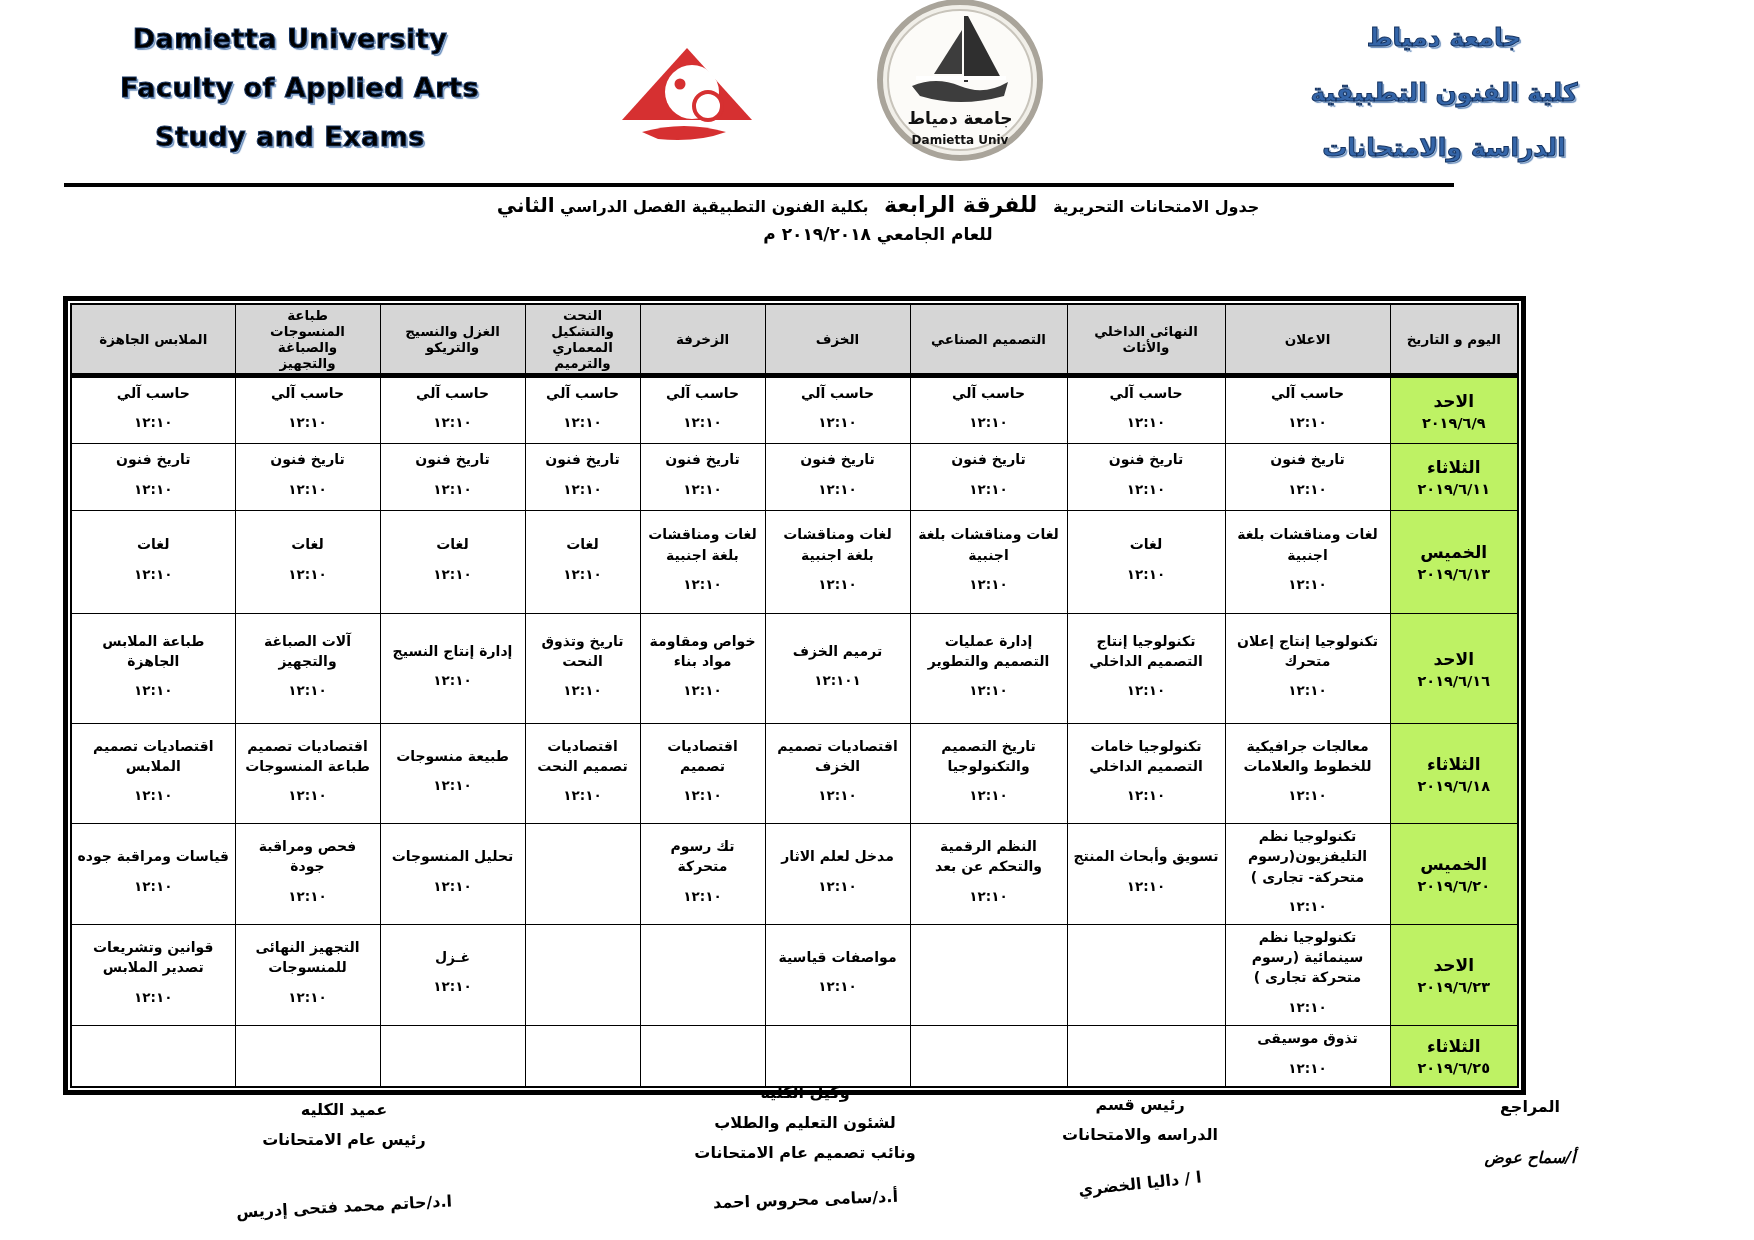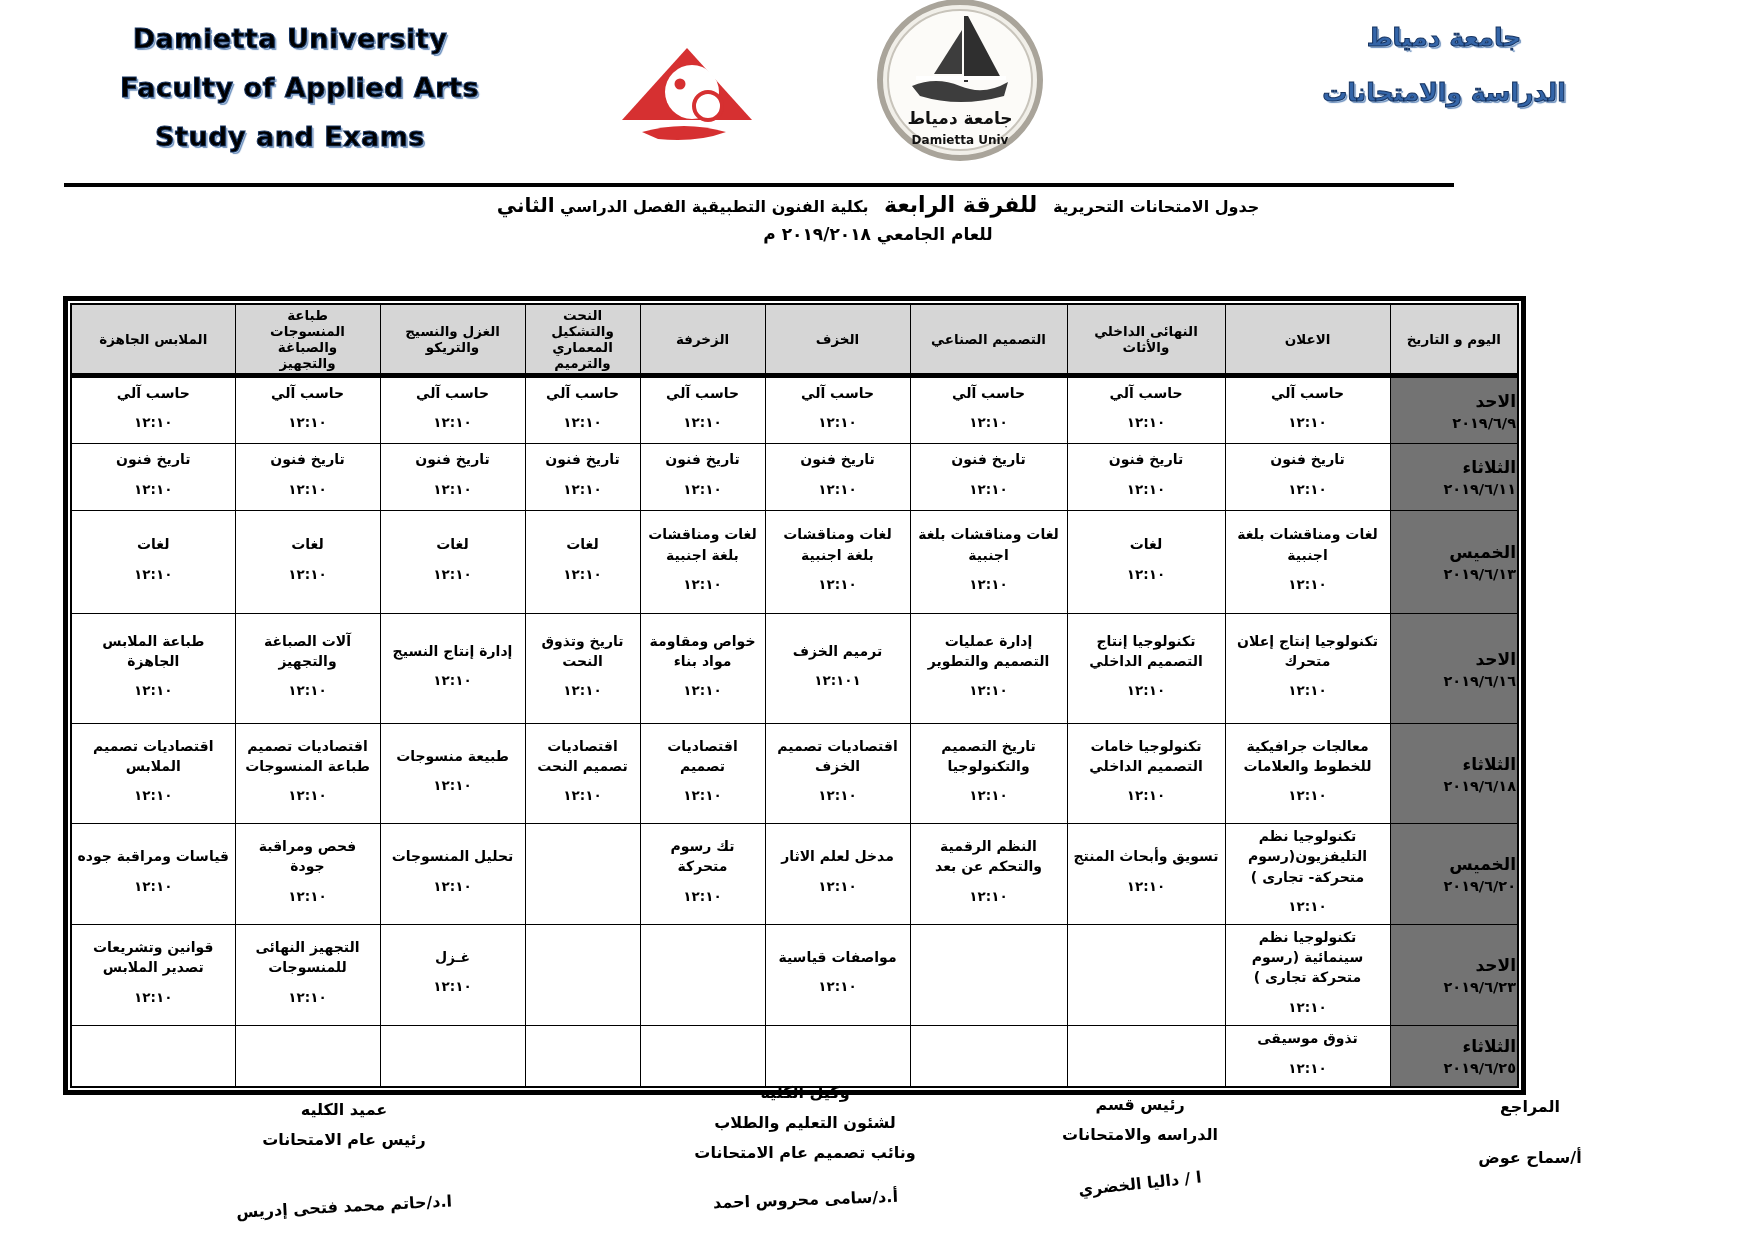--- a/index.html
+++ b/index.html
@@ -40,39 +40,39 @@
   table.sched{
     border-collapse:collapse;table-layout:fixed;width:1447px;direction:rtl;
     border:2px solid #000;
   }
   table.sched th,table.sched td{border:1.5px solid #000;overflow:hidden;}
   table.sched thead th{
     background:#d6d6d6;font-size:13.5px;font-weight:bold;color:#000;
     height:55px;vertical-align:middle;padding:2px 16px;border-bottom:5px solid #000;
   }
   td.date-cell{
-    background:#737373;text-align:right;vertical-align:middle;color:#000;
+    background:#bef264;text-align:center;vertical-align:middle;color:#000;
   }
   td.date-cell .day{font-size:17px;font-weight:bold;}
   td.date-cell .date{font-size:14.5px;font-weight:bold;letter-spacing:1px;margin-top:4px;}
   td.exam-cell{background:#fff;text-align:center;vertical-align:middle;color:#000;padding:2px 4px 10px 4px;}
   td.exam-cell .subj{font-size:14px;font-weight:bold;line-height:1.45;}
   td.exam-cell .time{font-size:13.5px;font-weight:bold;margin-top:11px;letter-spacing:1px;}
   
   .sig{position:absolute;text-align:center;direction:rtl;color:#000;font-weight:bold;}
   .sig .ln{font-size:16px;line-height:30px;}
   .sig .nm{font-size:16px;margin-top:26px;display:inline-block;}
   .sig-dean{left:189px;top:1095px;width:310px;}
   .sig-dean .nm{transform:rotate(-3deg);margin-top:42px;}
   .sig-vice{left:650px;top:1078px;width:310px;}
   .sig-vice .nm{transform:rotate(-2deg);margin-top:22px;}
   .sig-dept{left:990px;top:1090px;width:300px;}
   .sig-dept .nm{transform:rotate(-6deg);margin-top:24px;}
   .sig-rev{left:1420px;top:1092px;width:220px;}
-  .sig-rev .nm{}
+  .sig-rev .nm{font-style:italic;}
 </style>
 </head>
 <body>
 
 <div class="page">
 
   <div class="wordart-en">
     <div>Damietta  University</div>
     <div>Faculty of Applied Arts</div>
     <div>Study and  Exams</div>
@@ -97,20 +97,21 @@
       <rect x="88" y="16" width="4" height="66" fill="#2f2f2f"></rect>
       <rect x="40" y="76" width="90" height="4" fill="#ffffff"></rect>
       <path d="M36,86 Q60,76 84,86 Q108,96 132,82 L128,96 Q84,108 44,96 Z" fill="#3d3d3d"></path>
       <text x="84" y="124" text-anchor="middle" font-family="DejaVu Sans, sans-serif" font-size="17" font-weight="bold" fill="#111">جامعة دمياط</text>
       <text x="84" y="144" text-anchor="middle" font-family="DejaVu Sans, sans-serif" font-size="12" font-weight="bold" fill="#111">Damietta Univ</text>
     </svg>
   </div>
 
   <div class="wordart-ar">
     <div>جامعة دمياط</div>
+    <div>كلية الفنون التطبيقية</div>
     <div>الدراسة والامتحانات</div>
   </div>
 
   <div class="rule"></div>
 
   <div class="title-block">
     <div class="title-line1">
       <span>جدول الامتحانات التحريرية</span>
       <span class="grade">للفرقة الرابعة</span>
       <span>بكلية الفنون التطبيقية الفصل الدراسي</span>

